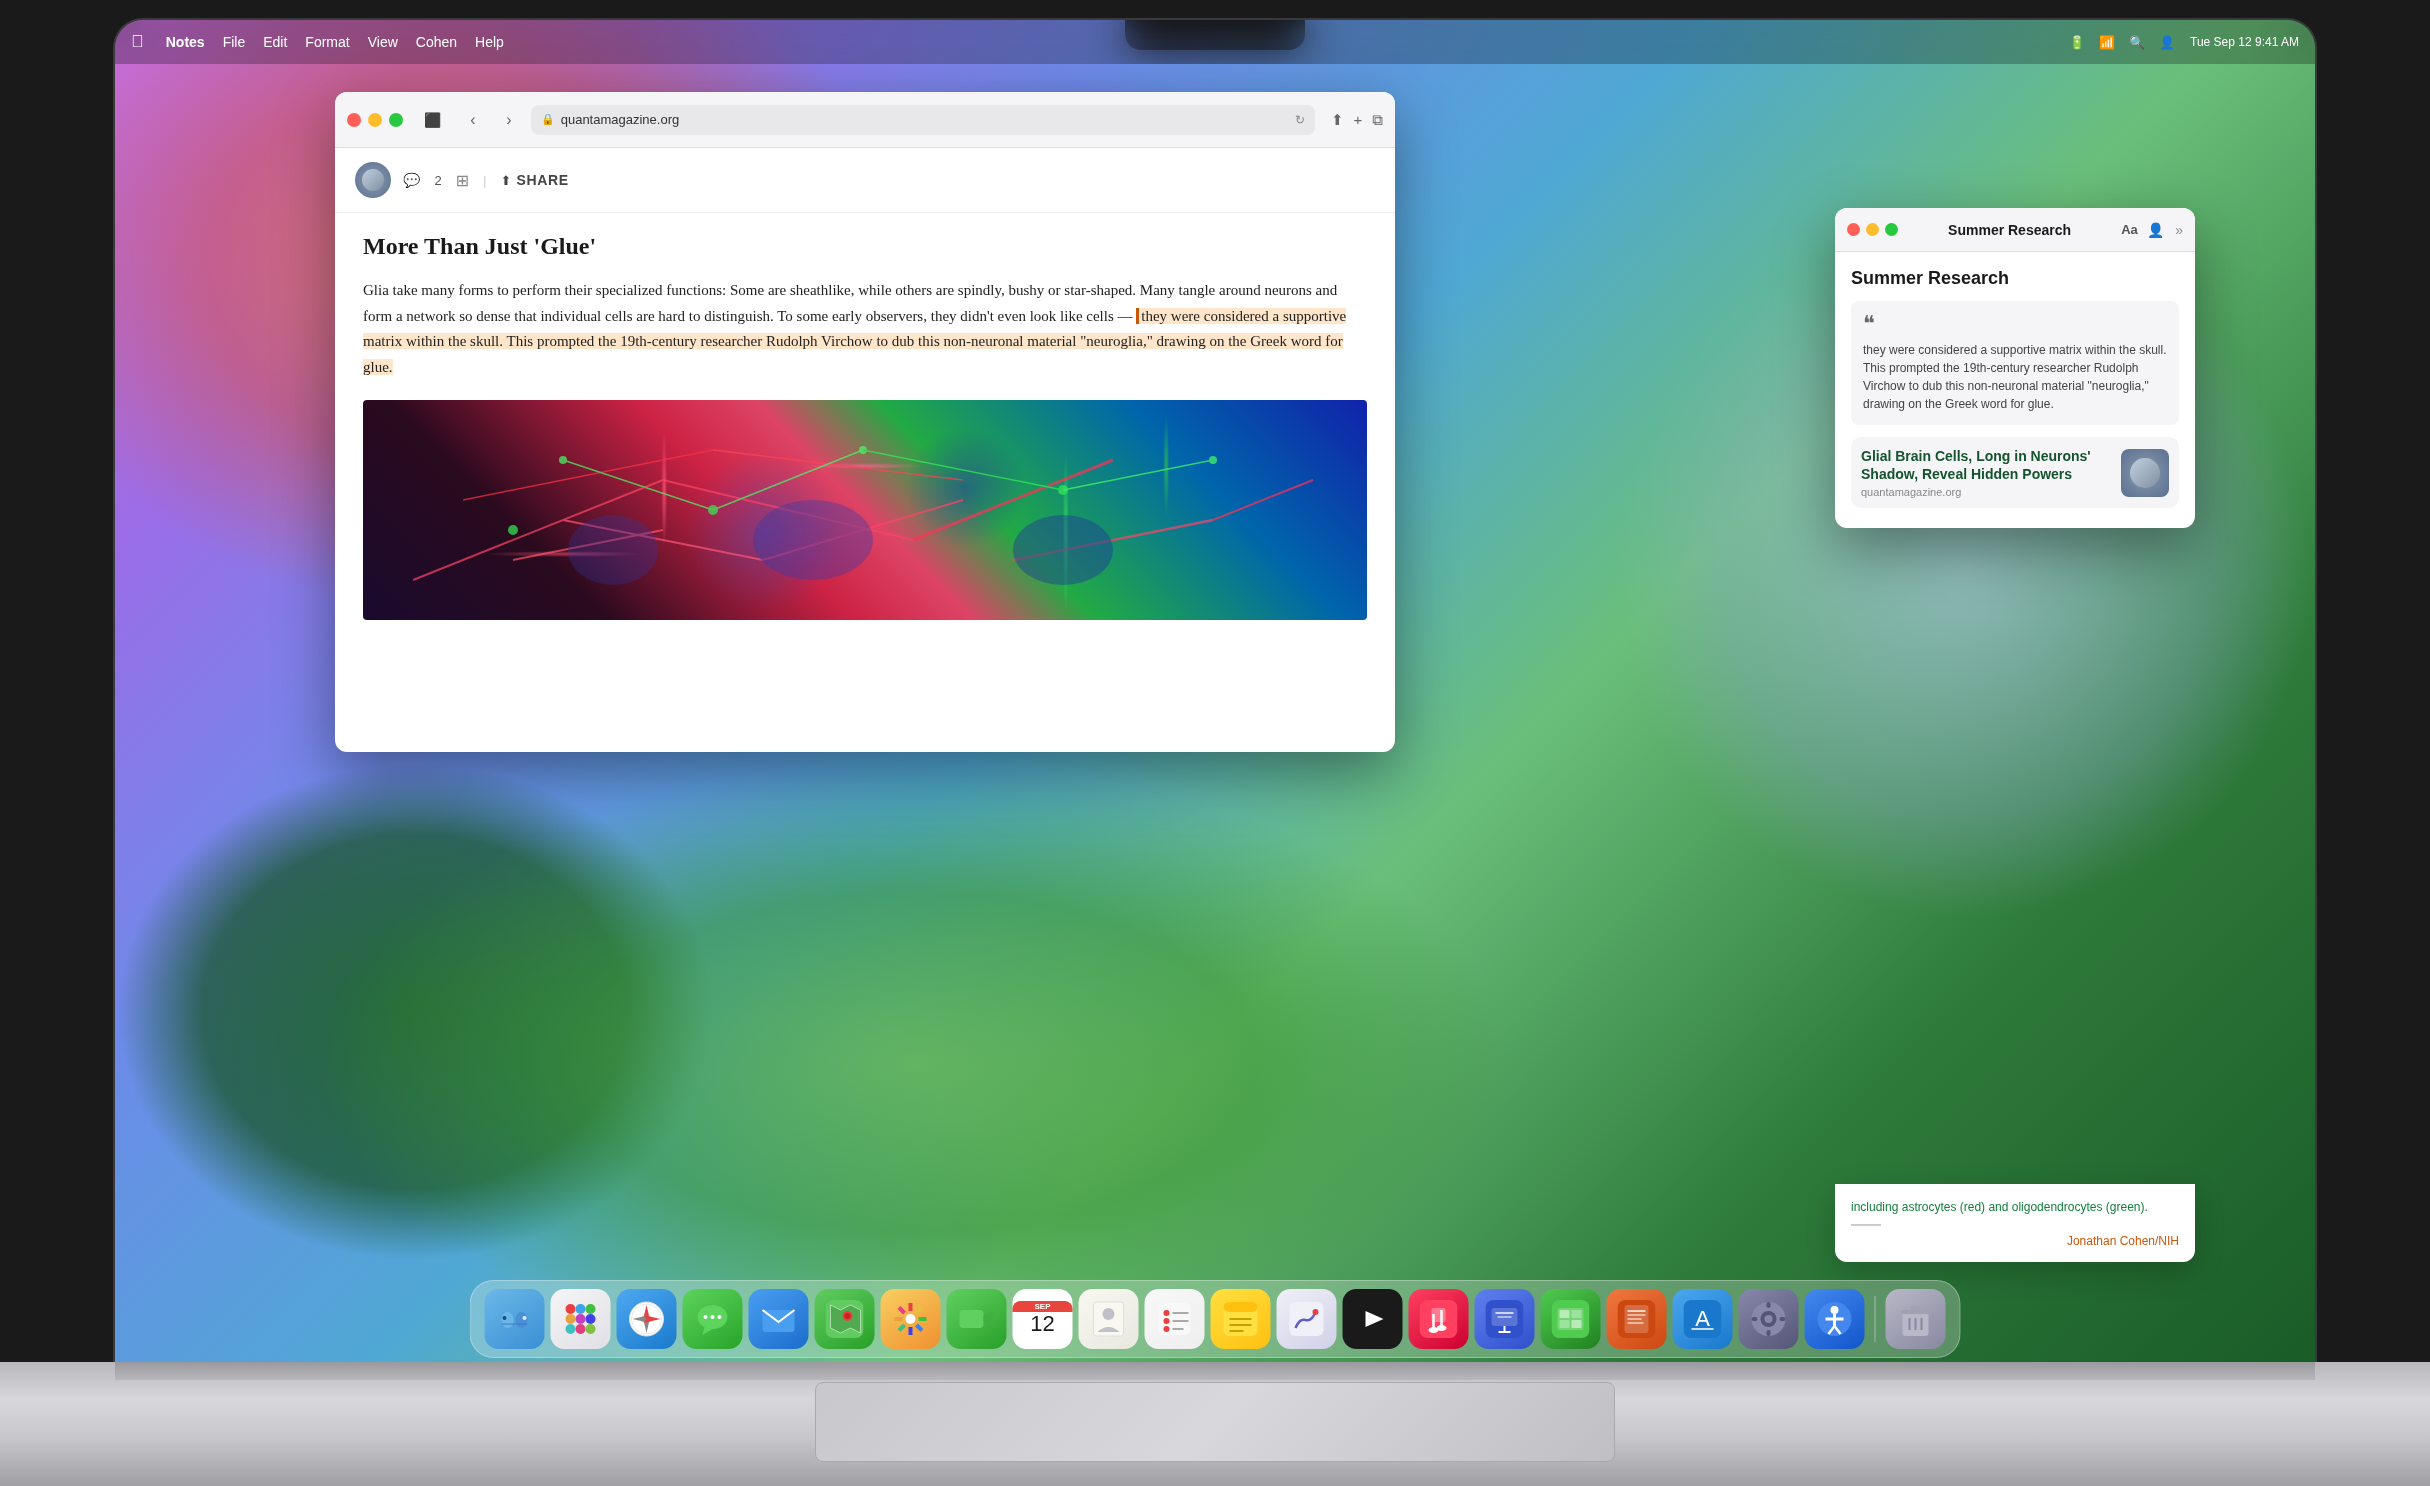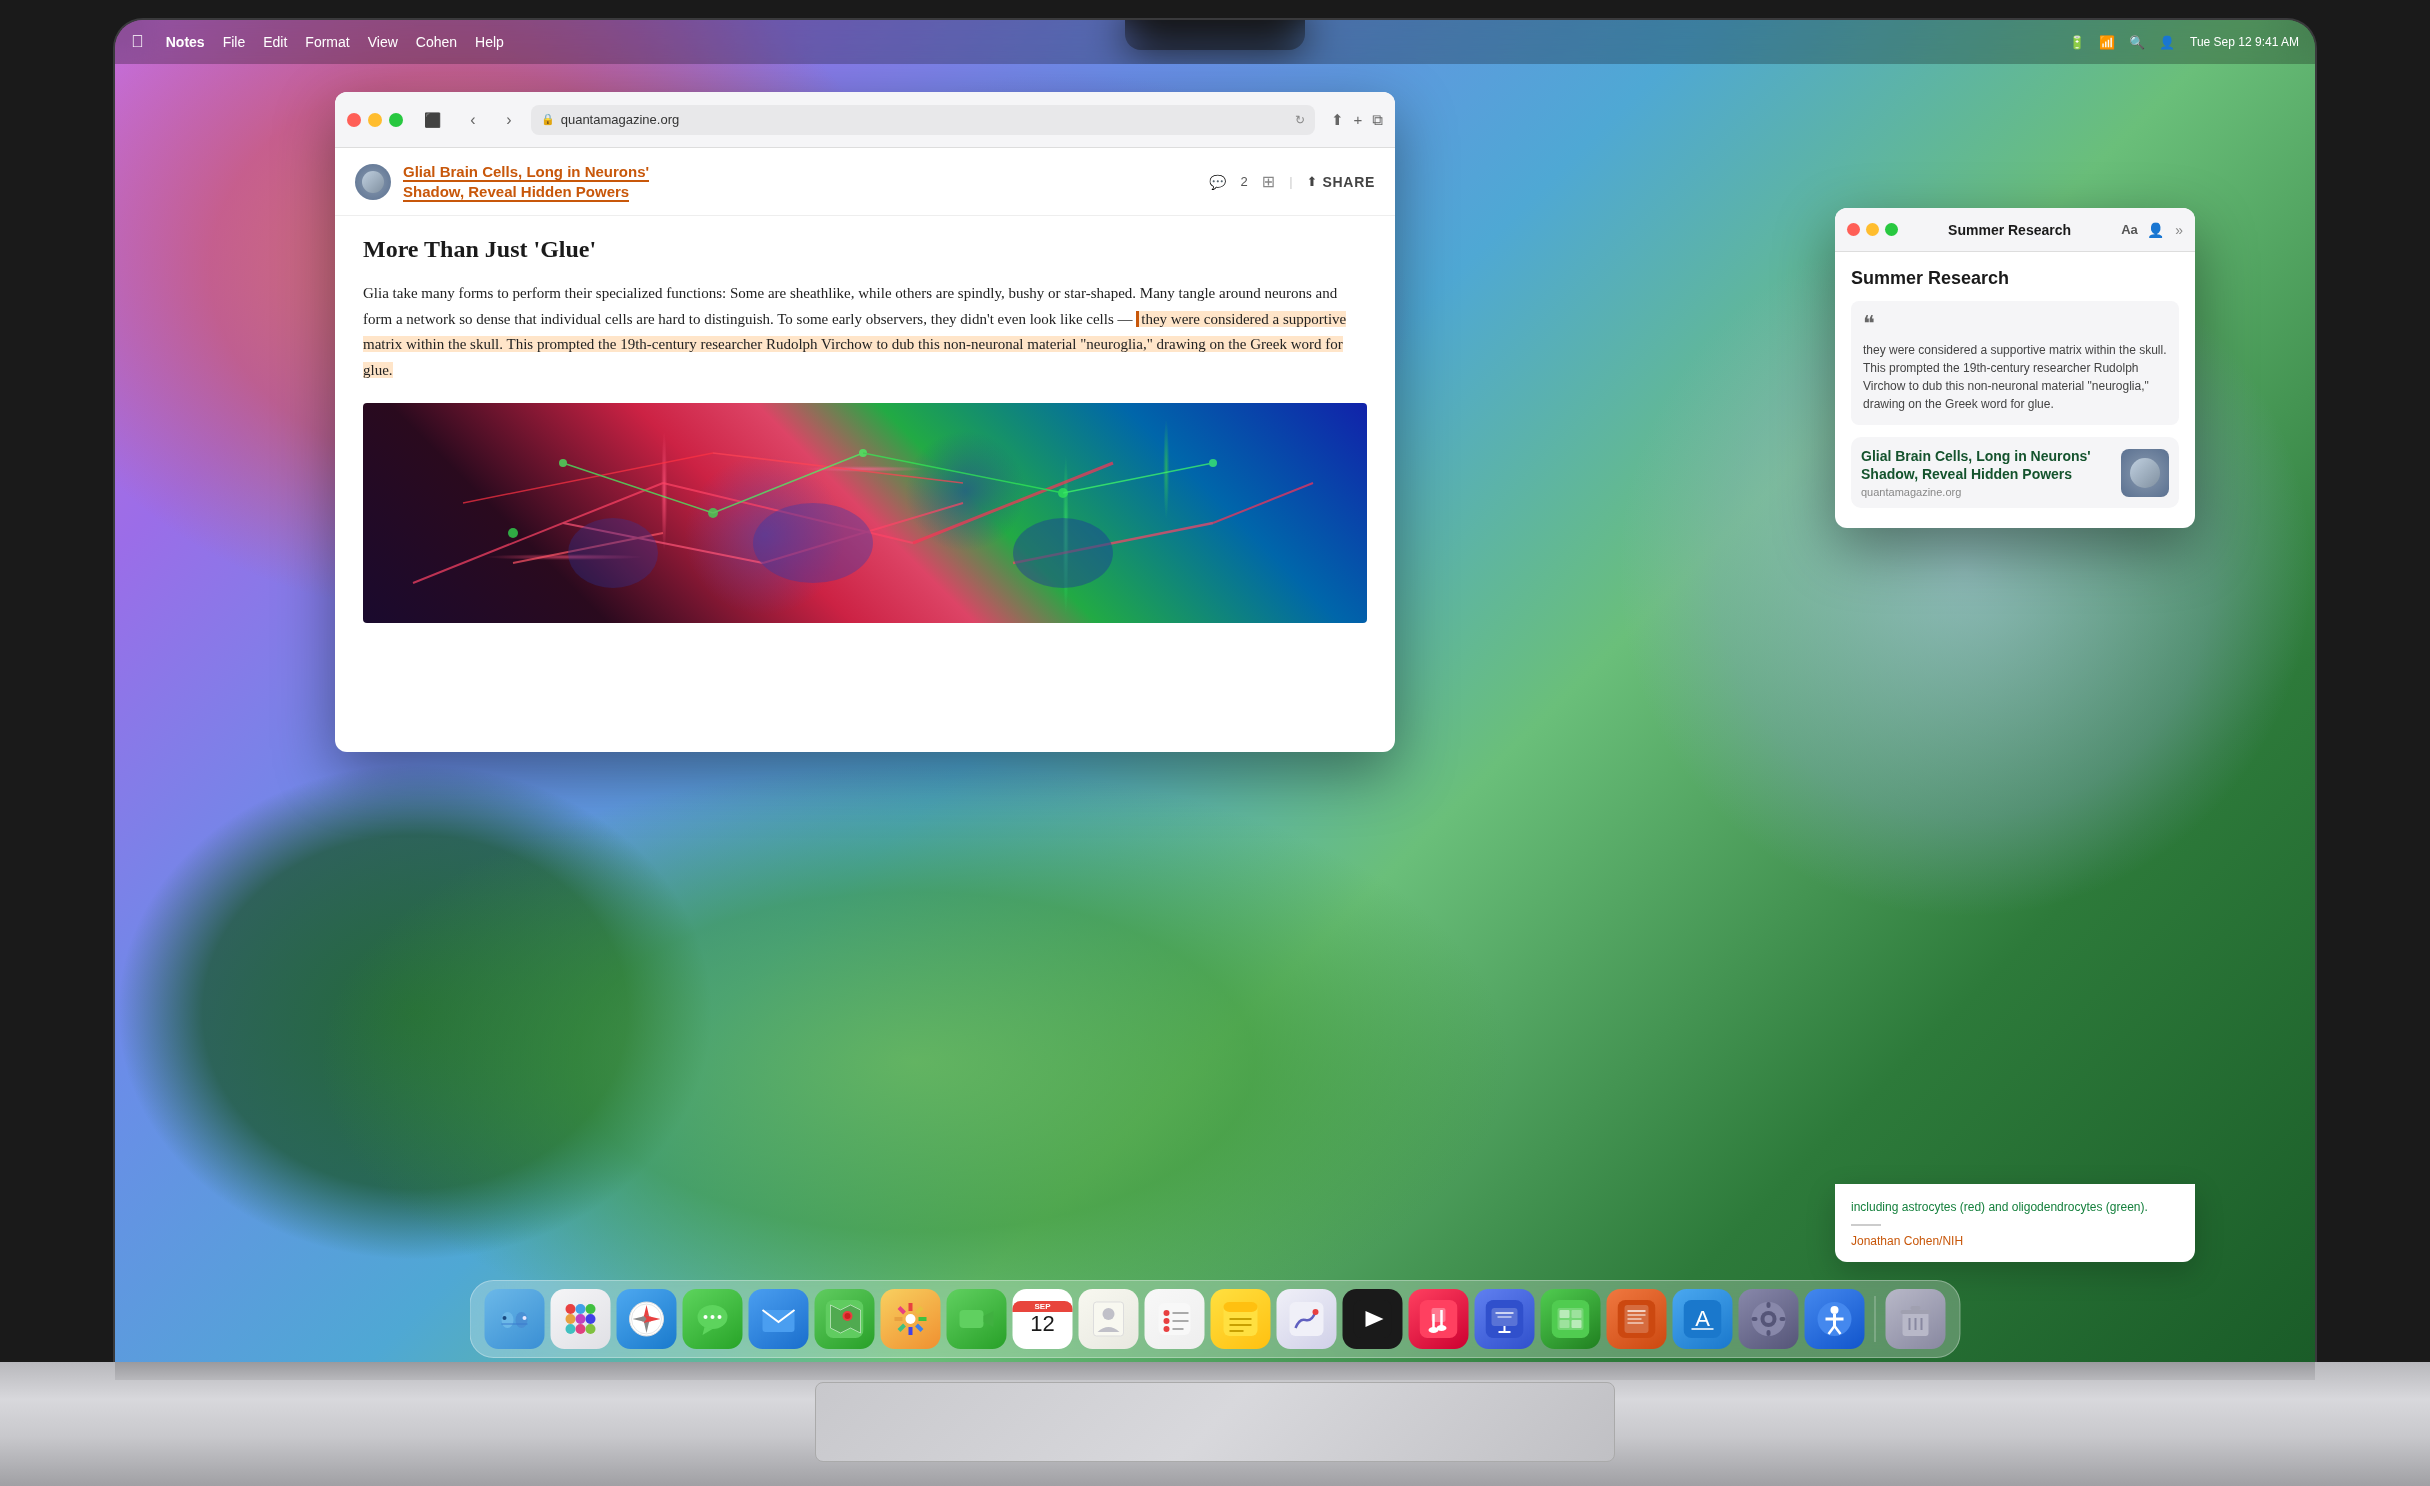--- a/index.html
+++ b/index.html
@@ -636,20 +636,21 @@
     .partial-divider {
       width: 30px;
       height: 2px;
       background: #ccc;
       margin-bottom: 8px;
     }
 
     .partial-attribution {
       font-size: 12px;
       color: #c8570a;
+      text-align: right;
     }
   </style>
 </head>
 <body>
 
 <div class="macbook-outer">
 
   <div class="screen-bezel">
     <div class="camera-notch"></div>
     <div class="screen-inner">
@@ -701,26 +702,20 @@
               <span style="font-size:15px; color:#666;">⬆</span>
               <span style="font-size:15px; color:#666;">+</span>
               <span style="font-size:15px; color:#666;">⧉</span>
             </div>
           </div>
 
           <div class="article-header">
             <div class="article-icon">
               <div class="article-icon-inner"></div>
             </div>
-            <div class="article-title-block">
-              <div class="article-main-title">
-                <span>Glial Brain Cells, Long in Neurons'</span><br>
-                <span style="color:#c8570a; border-bottom: 2px solid #c8570a;">Shadow, Reveal Hidden Powers</span>
-              </div>
-            </div>
             <div class="article-header-actions">
               <span style="font-size:14px;">💬</span>
               <span style="font-size:13px; color:#555;">2</span>
               <span style="font-size:16px; color:#888;">⊞</span>
               <span style="color:#ccc;">|</span>
               <div class="share-btn">
                 <span style="font-size:13px;">⬆</span>
                 <span style="font-size:14px; font-weight:600; letter-spacing:0.05em;">SHARE</span>
               </div>
             </div>

